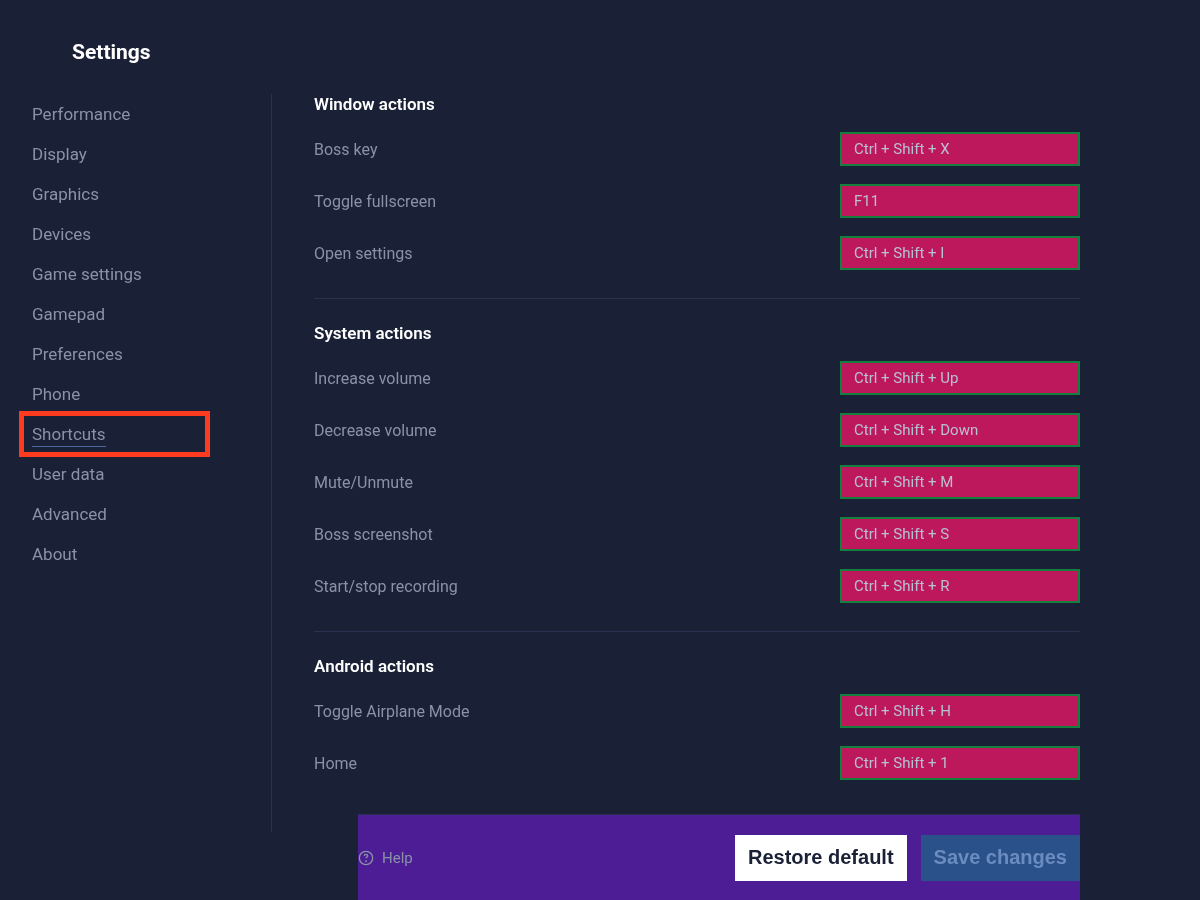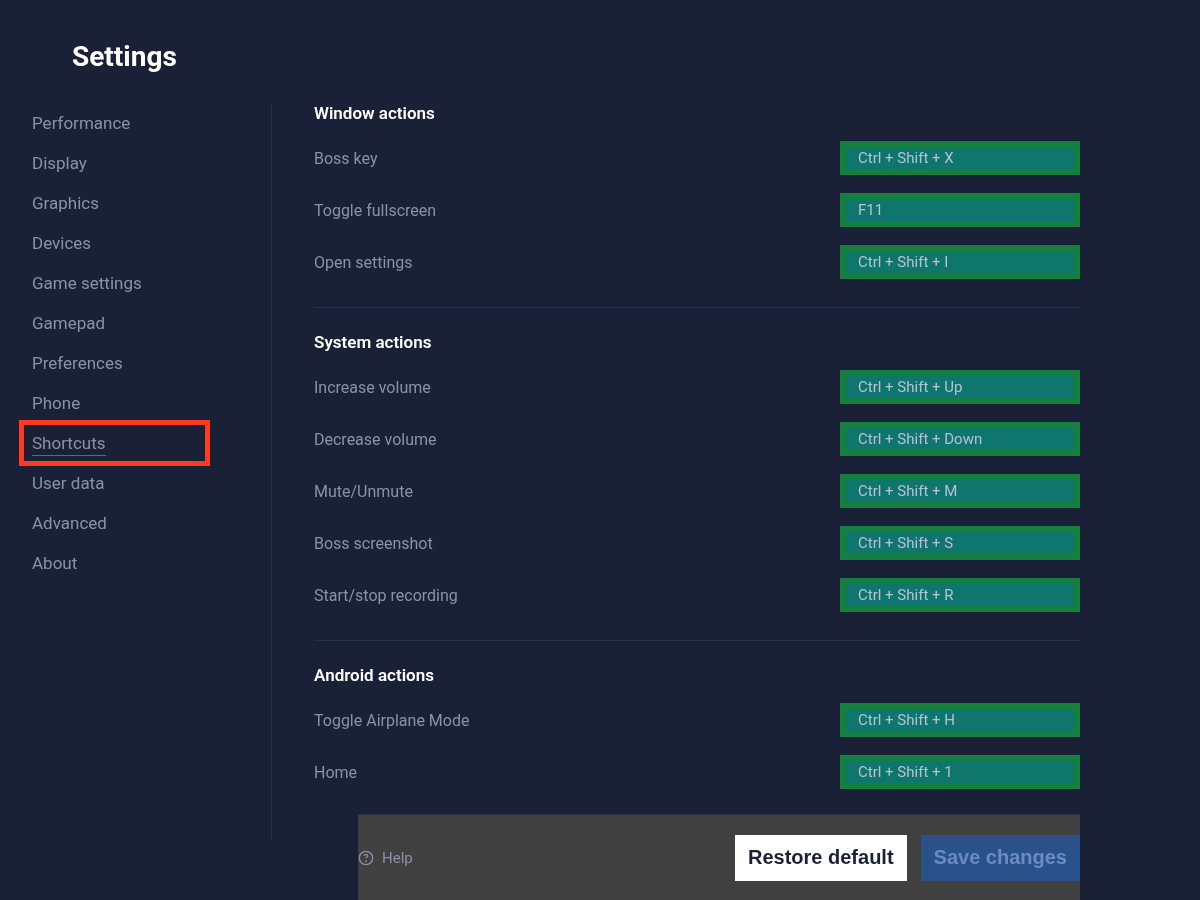--- a/index.html
+++ b/index.html
@@ -7,21 +7,21 @@
       background: #1a2036;
       color: #8a92a8;
       font-family: -apple-system, BlinkMacSystemFont, "Segoe UI", Roboto, sans-serif;
       width: 1200px;
       height: 900px;
       overflow: hidden;
       position: relative;
     }
     .page-title {
       color: #ffffff;
-      font-size: 28px;
+      font-size: 21px;
       font-weight: 700;
       padding: 40px 0 30px 72px;
     }
     .layout {
       display: flex;
       padding-left: 32px;
     }
     .sidebar {
       width: 240px;
       flex-shrink: 0;
@@ -72,40 +72,40 @@
       gap: 12px;
     }
     .shortcut-row:last-child { margin-bottom: 0; }
     .shortcut-label {
       font-size: 16px;
       color: #8a92a8;
     }
     .shortcut-field {
       width: 240px;
       height: 34px;
-      background: #0f766e;
-      border: 6px solid #15803d;
+      background: #be185d;
+      border: 2px solid #15803d;
       color: #b8c0d4;
       font-size: 15px;
       padding: 0 12px;
       display: flex;
       align-items: center;
       cursor: text;
     }
     .footer {
       position: absolute;
       bottom: 0;
       left: 358px;
       right: 120px;
       height: 86px;
       border-top: 1px solid #2a3150;
       display: flex;
       align-items: center;
       justify-content: space-between;
-      background: #404040;
+      background: #4c1d95;
     }
     .help-link {
       display: flex;
       align-items: center;
       gap: 8px;
       color: #8a92a8;
       font-size: 15px;
       cursor: pointer;
     }
     .help-icon-svg {

